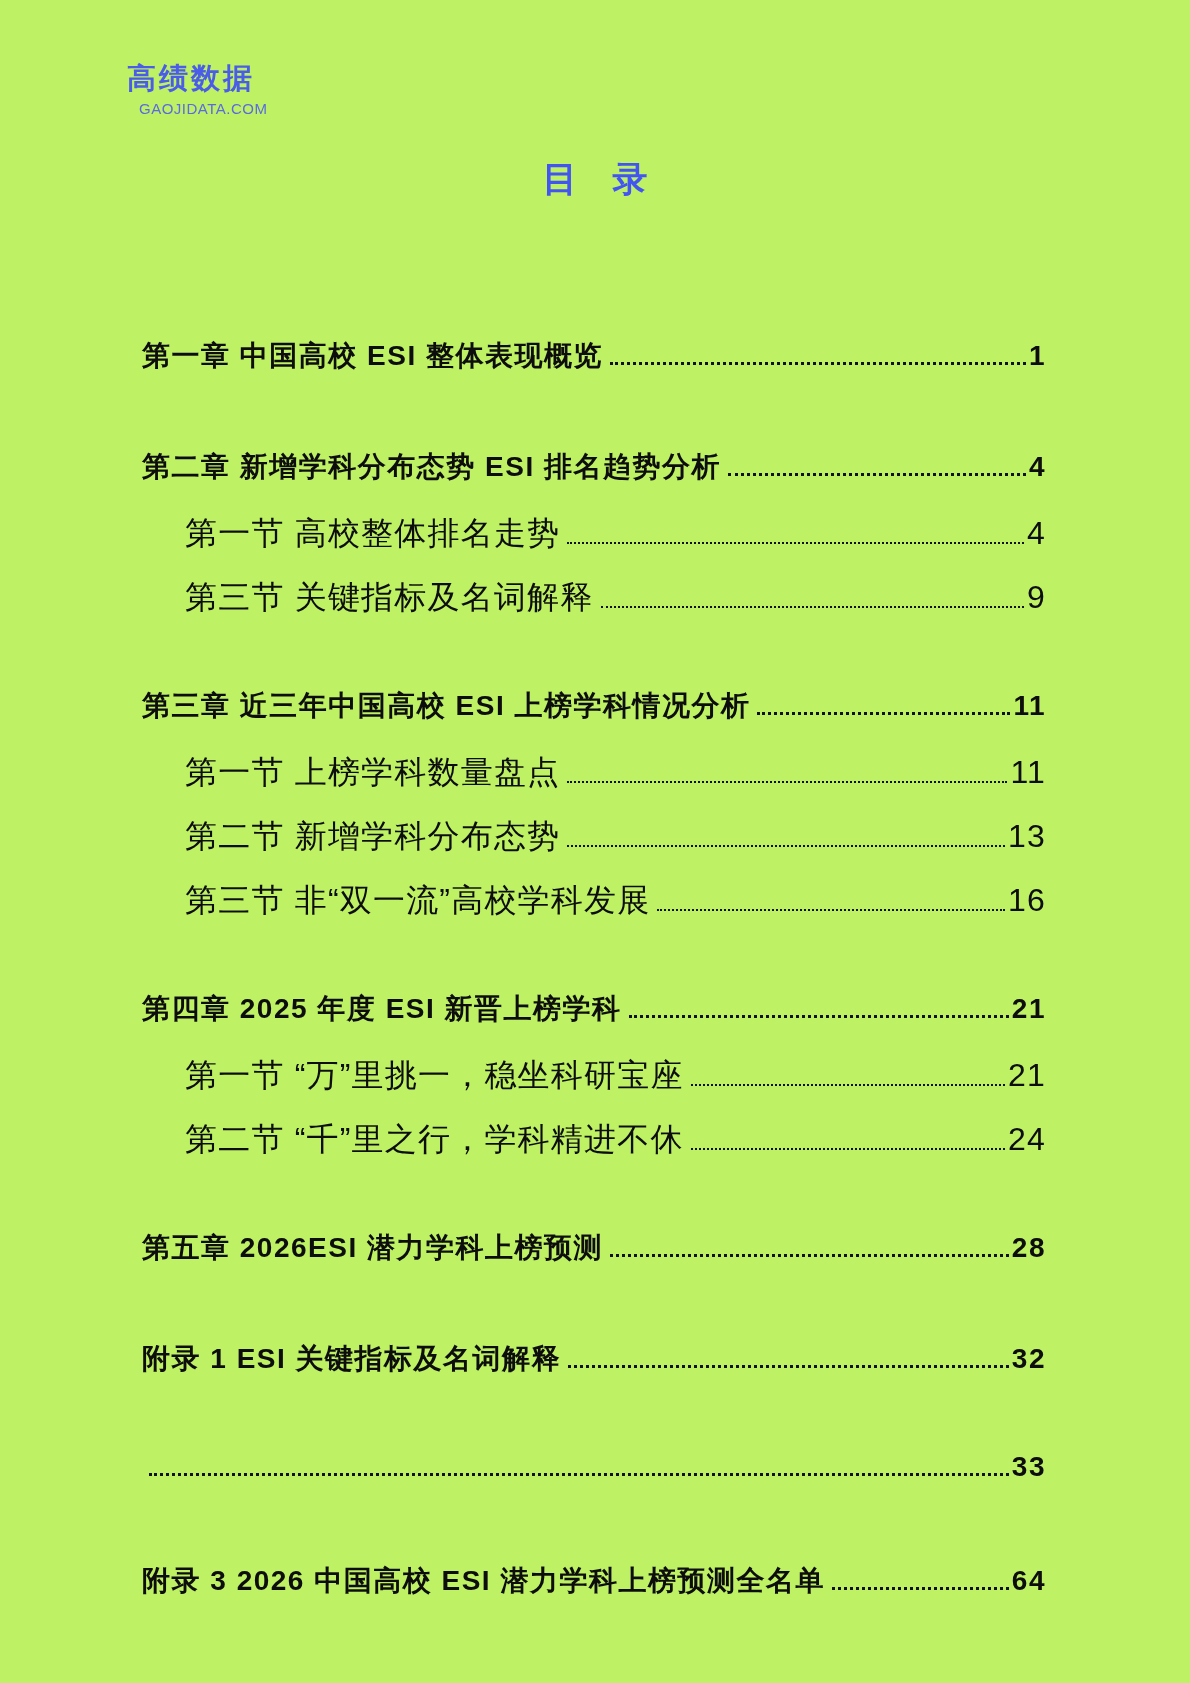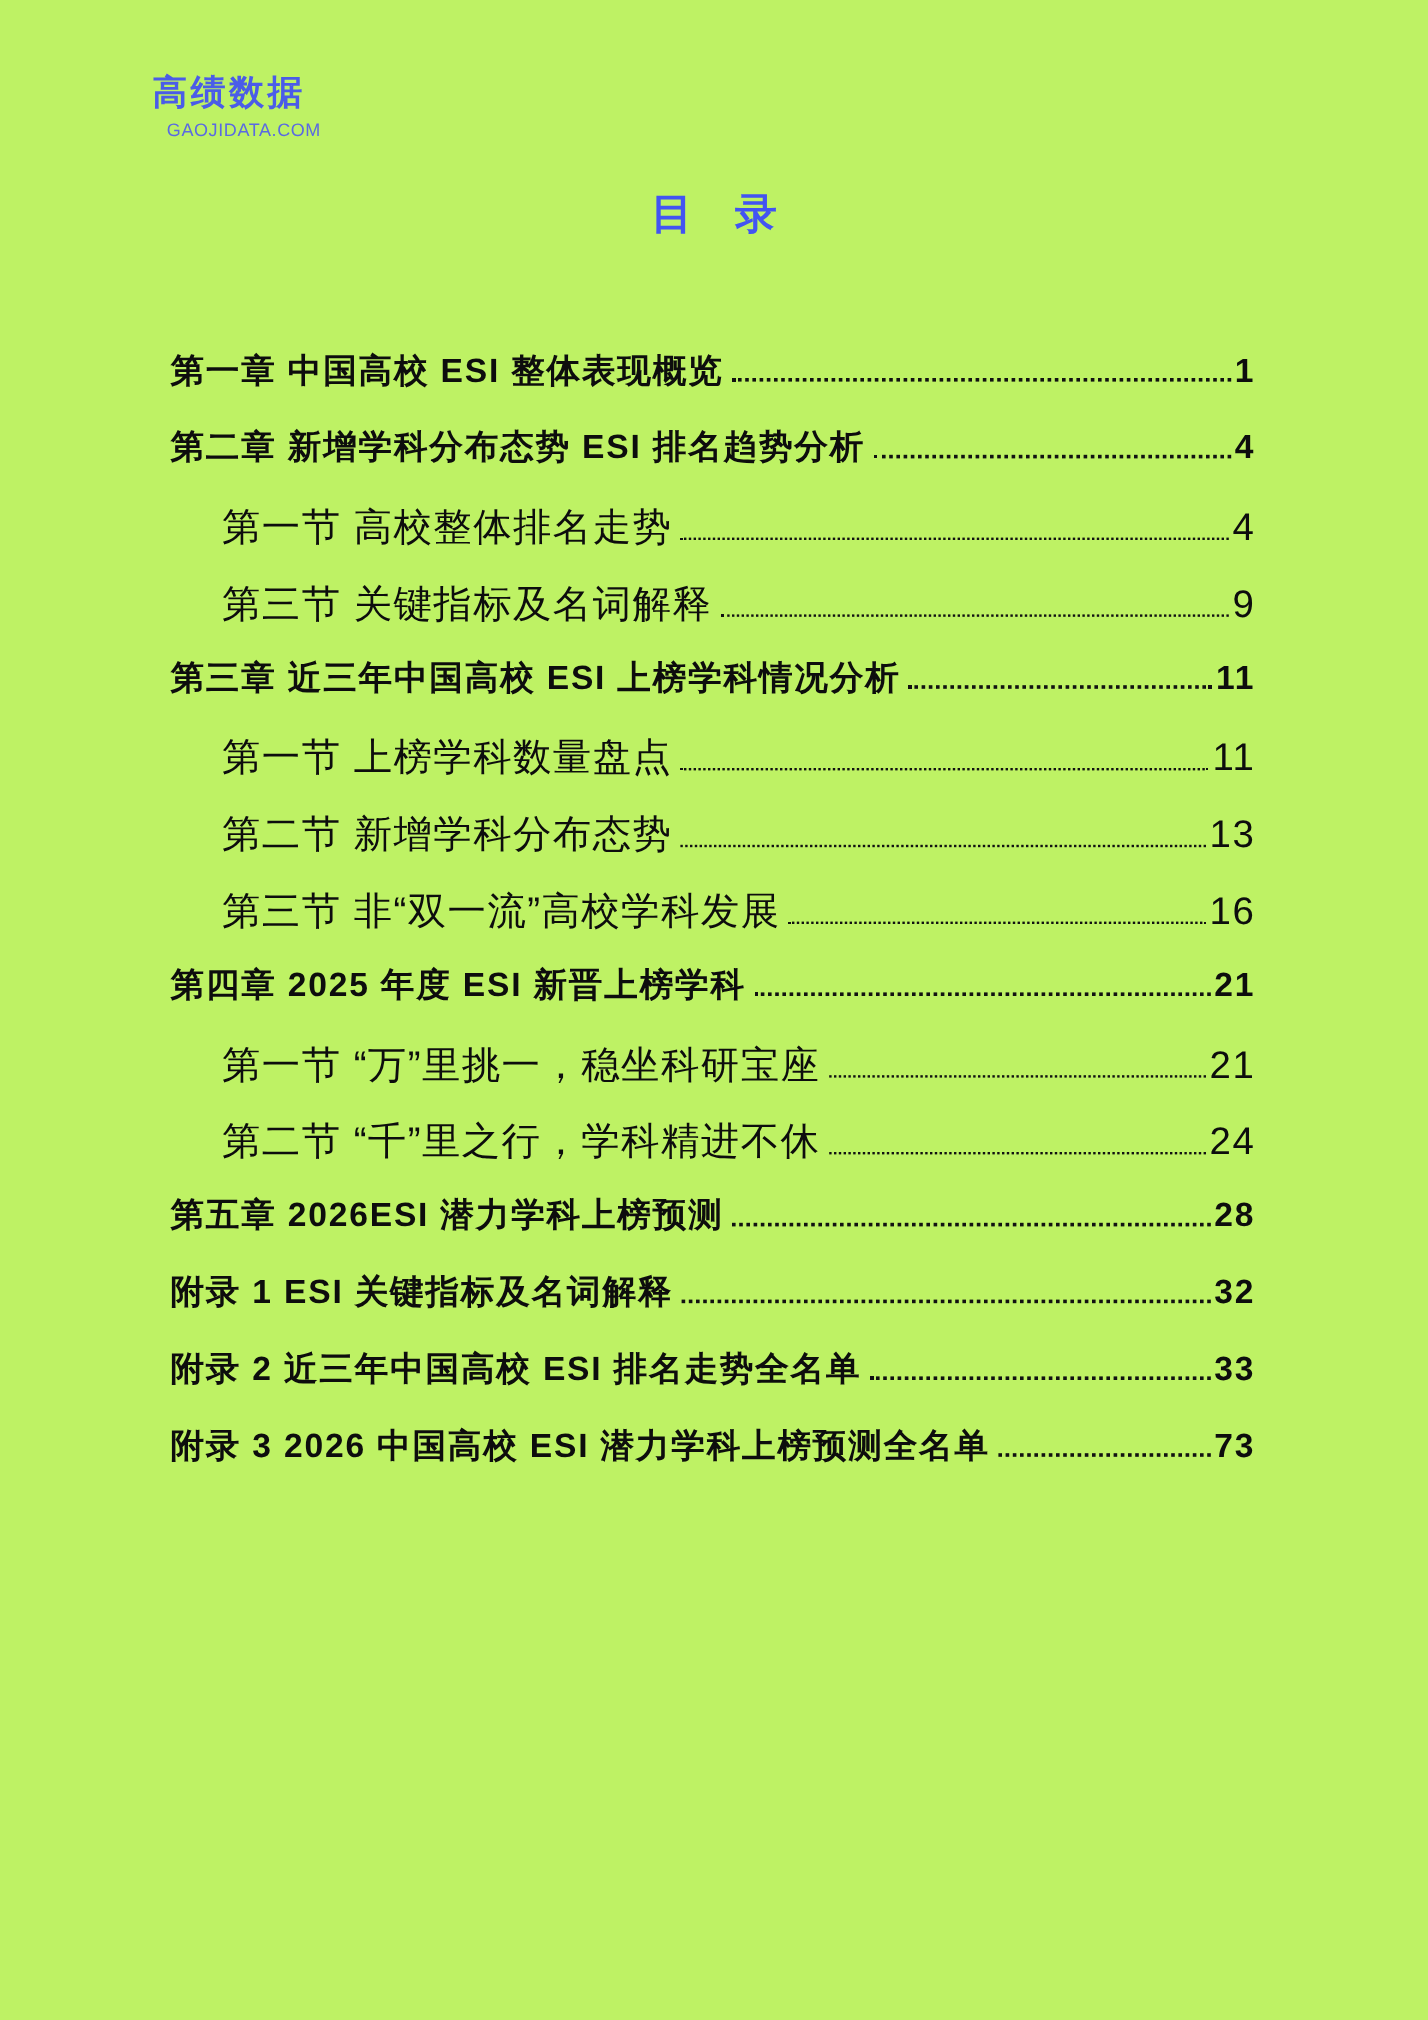--- a/index.html
+++ b/index.html
@@ -60,20 +60,21 @@
     flex: 1 1 auto;
     margin: 0 3px 0 7px;
     min-width: 20px;
   }
   .row .pg { white-space: nowrap; }
 
   .chapter {
     font-size: 28px;
     font-weight: 700;
     letter-spacing: 1.5px;
+    margin-top: 47px;
   }
   .chapter .dots { border-bottom: 3px dotted #111111; }
 
   .section {
     font-size: 32px;
     font-weight: 400;
     letter-spacing: 1.2px;
     padding-left: 43px;
   }
   .section .dots { border-bottom: 2.5px dotted #111111; }
@@ -165,25 +166,24 @@
       <span class="pg">28</span>
     </div>
 
     <div class="row chapter">
       <span class="lbl">附录 1 ESI 关键指标及名词解释</span>
       <span class="dots"></span>
       <span class="pg">32</span>
     </div>
 
     <div class="row chapter">
-      <span class="lbl">附录 2 近三年中国高校 ESI 排名走势全名单</span>
       <span class="dots"></span>
       <span class="pg">33</span>
     </div>
 
     <div class="row chapter">
       <span class="lbl">附录 3 2026 中国高校 ESI 潜力学科上榜预测全名单</span>
       <span class="dots"></span>
-      <span class="pg">73</span>
+      <span class="pg">64</span>
     </div>
 
   </nav>
 </div>
 
 </body></html>

